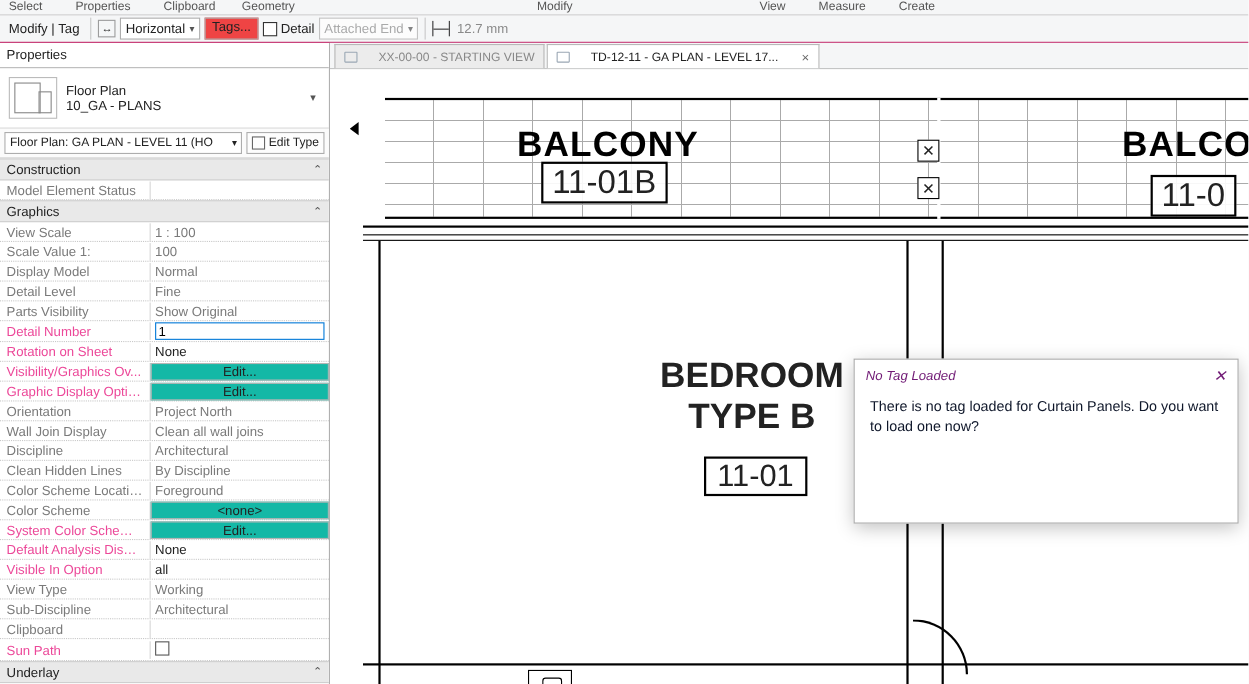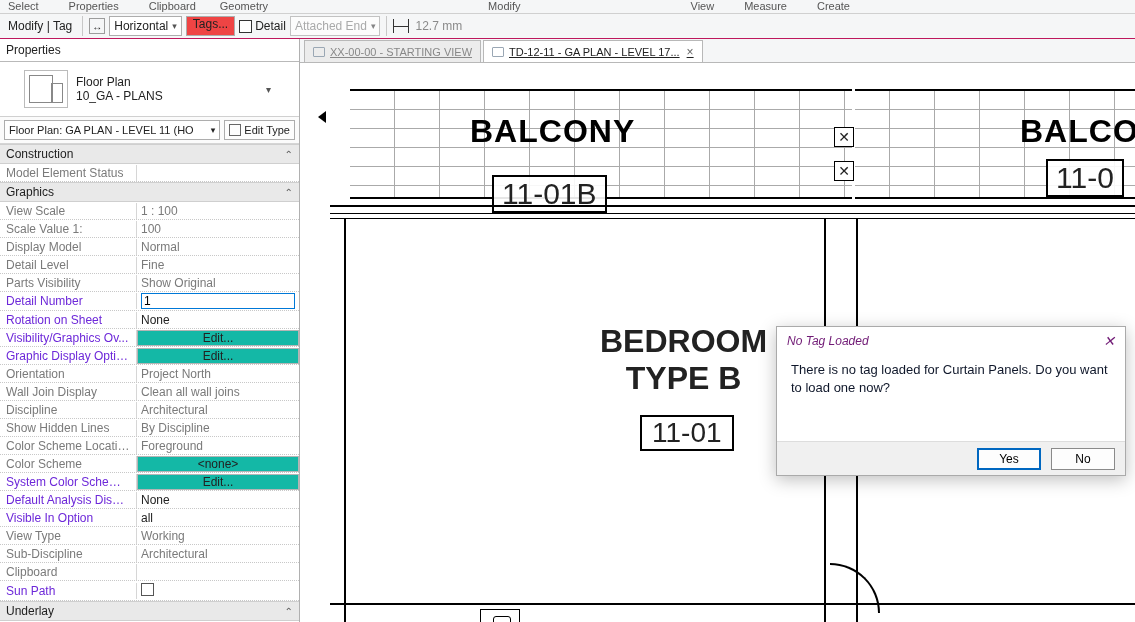--- a/index.html
+++ b/index.html
@@ -82,21 +82,21 @@
     background:#fff;
     border-bottom:1px solid #b9b9b9;
     padding:4px 6px;
     font-size:12px;
     display:flex; align-items:center; justify-content:space-between;
   }
   .props-title .x { font-size:11px; color:#555; cursor:pointer; }
 
   .type-selector {
     display:flex; align-items:center; gap:8px;
-    padding:8px 24px;
+    padding:8px 8px;
     border-bottom:1px solid #d0d0d0;
   }
   .type-selector .plan-icon {
     width:44px; height:38px; border:1px solid #bbb; background:#fff; position:relative;
   }
   .type-selector .plan-icon::before {
     content:""; position:absolute; left:4px; top:4px; right:14px; bottom:4px; border:1px solid #888;
   }
   .type-selector .plan-icon::after {
     content:""; position:absolute; right:4px; top:12px; width:10px; height:18px; border:1px solid #888;
@@ -132,21 +132,21 @@
   .group-header .collapse { font-size:10px; color:#555; }
 
   .prop-row {
     display:flex;
     border-bottom:1px dotted #c8c8c8;
     font-size:12px;
     min-height:18px;
     align-items:center;
   }
   .prop-row .k {
-    width:137px; padding:1px 6px; color:#6d28d9; border-right:1px solid #d6d6d6;
+    width:137px; padding:1px 6px; color:#ec4899; border-right:1px solid #d6d6d6;
     white-space:nowrap; overflow:hidden; text-overflow:ellipsis;
   }
   .prop-row .v {
     flex:1; padding:1px 4px;
     white-space:nowrap; overflow:hidden; text-overflow:ellipsis;
   }
   .prop-row.muted .k, .prop-row.muted .v { color:#7a7a7a; }
   .prop-row .btncell {
     flex:1; display:flex; align-items:center;
   }
@@ -164,25 +164,24 @@
   .canvas-wrap {
     flex:1; display:flex; flex-direction:column; background:#fff;
     position:relative;
   }
   .tabs-row {
     height:24px; background:#f5f6f7; border-bottom:1px solid #b8b8b8;
     display:flex; align-items:flex-end;
     padding-left:4px;
   }
   .tab {
-    height:22px; display:flex; align-items:center; gap:5px;
+    height:22px; display:flex; align-items:center; gap:19px;
     border:1px solid #b8b8b8; border-bottom:none;
     padding:0 8px; font-size:11px; background:#ececec; color:#888;
     margin-right:2px;
-    text-decoration:underline;
   }
   .tab.active { background:#fff; color:#222; }
   .tab .ticon { width:12px; height:10px; border:1px solid #9aa7b4; border-radius:1px; }
   .tab .tclose { font-size:12px; color:#666; margin-left:2px; }
 
   .canvas {
     flex:1; background:#fff; position:relative; overflow:hidden;
   }
   
   .brick {
@@ -198,21 +197,21 @@
   }
   .balc-label {
     position:absolute; font-family: Arial, sans-serif; font-weight:600;
     font-size:32px; letter-spacing:1px; color:#000;
   }
   .balc-1 { top:50px; left:170px; }
   .balc-2 { top:50px; left:720px; }
   .room-tag {
     position:absolute; font-family: Arial; font-size:30px; border:2px solid #000; padding:0 8px; background:rgba(255,255,255,0.9);
   }
-  .tag-1101b { top:112px; left:192px; }
+  .tag-1101b { top:84px; left:192px; }
   .tag-1101b2 { top:96px; left:746px; }
   
   .xmark {
     position:absolute; width:20px; height:20px; border:1px solid #000; display:flex; align-items:center; justify-content:center; font-size:14px; background:#fff;
   }
   .xmark::after { content:"✕"; }
   .xm1 { top:64px; left:534px; }
   .xm2 { top:98px; left:534px; }
   
   .floorline {
@@ -420,21 +419,21 @@
     </div>
     <div class="prop-row muted">
       <div class="k">Wall Join Display</div>
       <div class="v">Clean all wall joins</div>
     </div>
     <div class="prop-row muted">
       <div class="k">Discipline</div>
       <div class="v">Architectural</div>
     </div>
     <div class="prop-row muted">
-      <div class="k">Show Hidden Lines</div>
+      <div class="k">Clean Hidden Lines</div>
       <div class="v">By Discipline</div>
     </div>
     <div class="prop-row muted">
       <div class="k">Color Scheme Location</div>
       <div class="v">Foreground</div>
     </div>
     <div class="prop-row muted">
       <div class="k">Color Scheme</div>
       <div class="btncell">
           <div class="cellbtn">&lt;none&gt;</div>
@@ -525,17 +524,13 @@
     </div>
   </div>
 </div>
 
 <div class="dialog">
   <div class="titlebar">
     <span>No Tag Loaded</span>
     <span class="close">✕</span>
   </div>
   <div class="body">There is no tag loaded for Curtain Panels. Do you want to load one now?</div>
-  <div class="footer">
-    <button class="primary">Yes</button>
-    <button>No</button>
-  </div>
 </div>
 
 </body></html>

